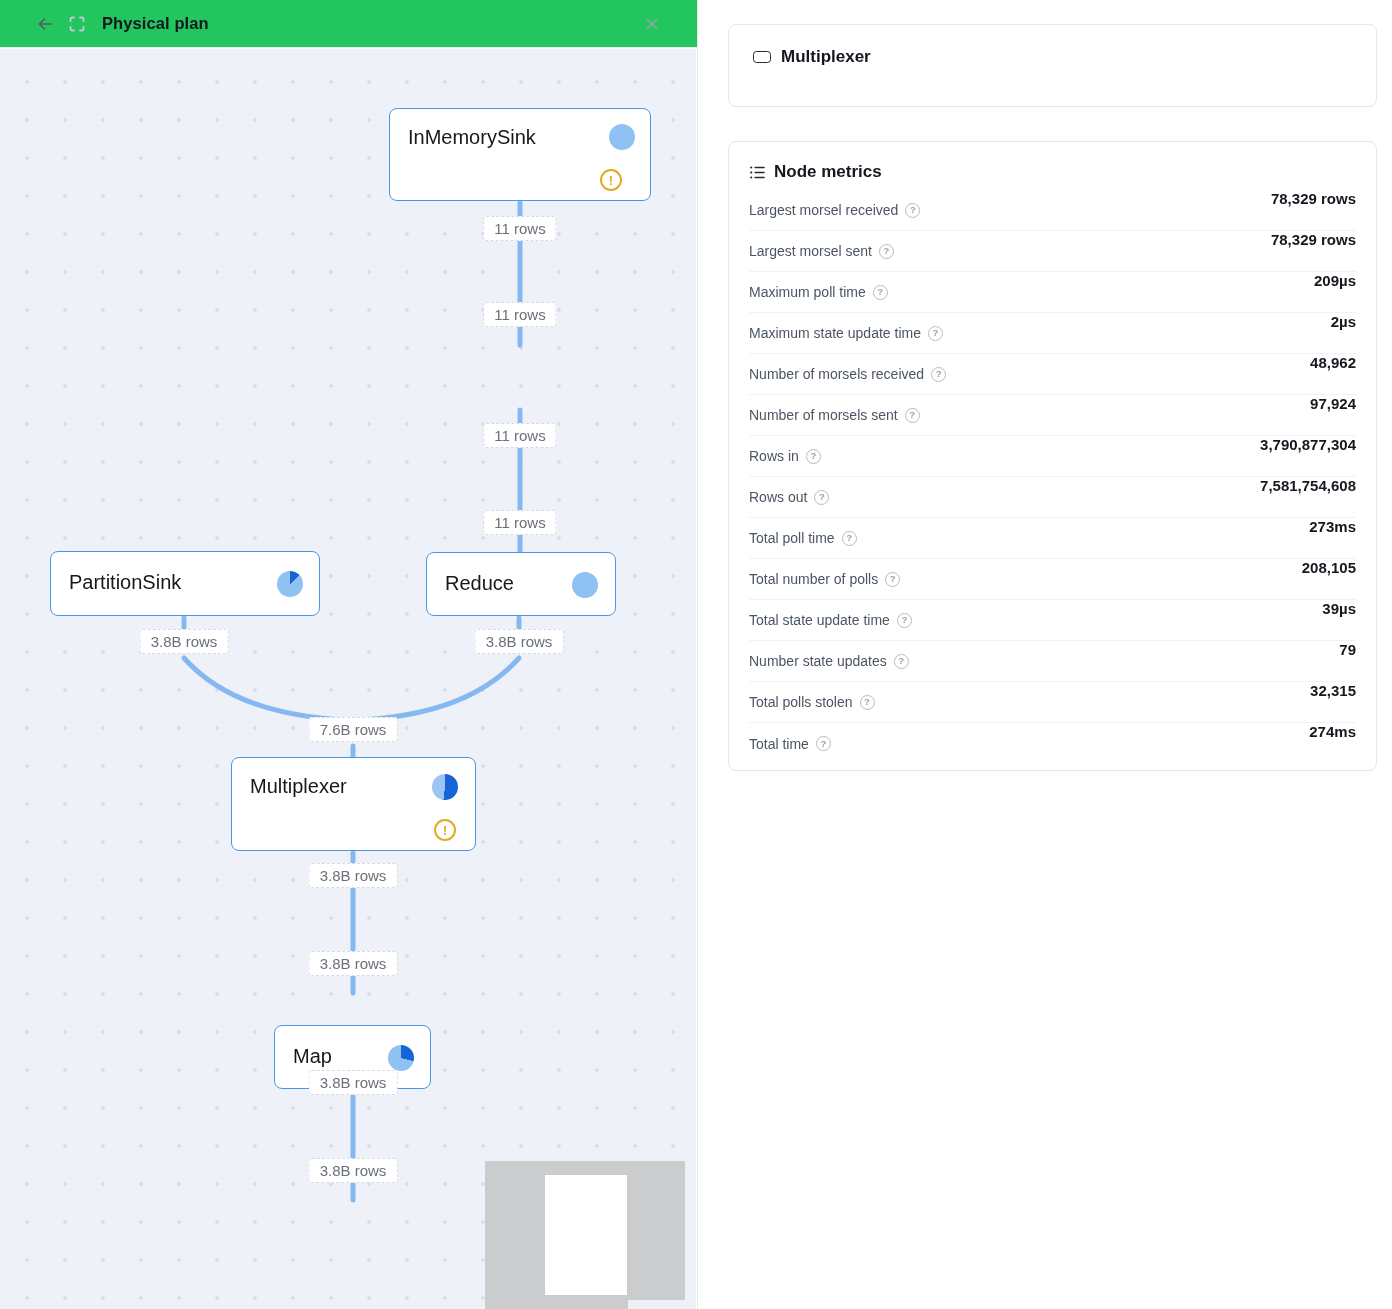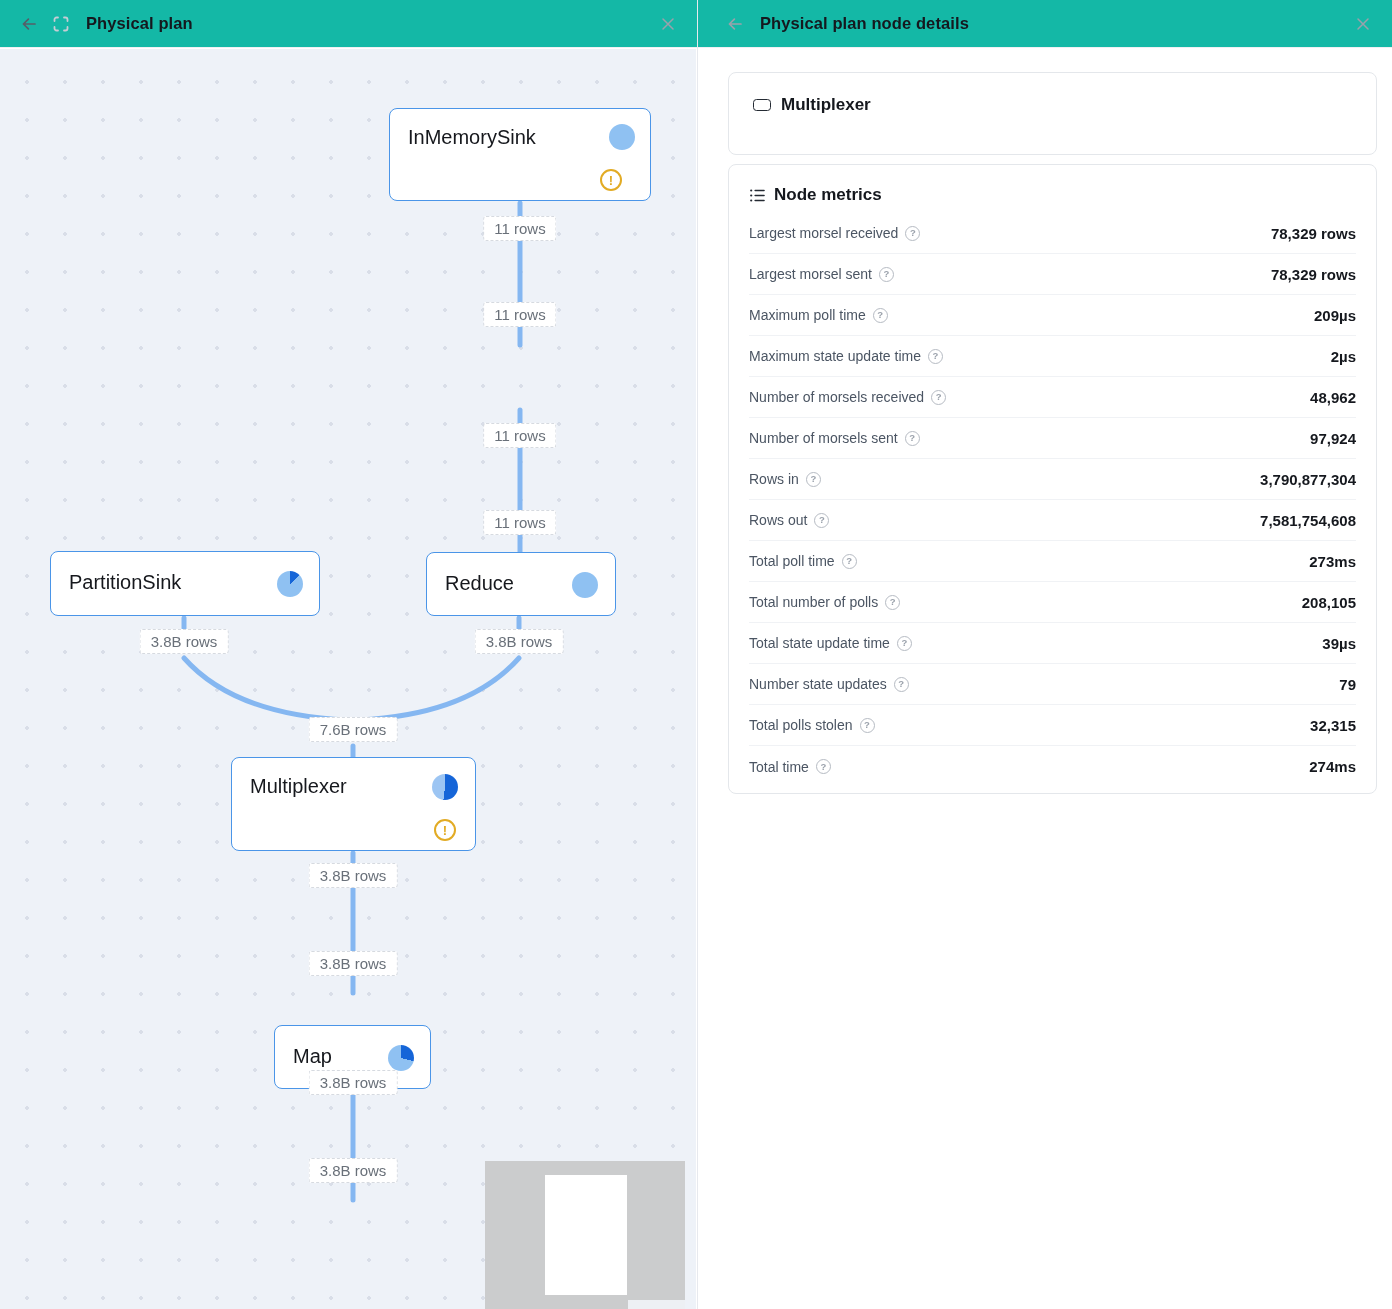--- a/index.html
+++ b/index.html
@@ -4,22 +4,22 @@
 <style>
   * { margin:0; padding:0; box-sizing:border-box; }
   html,body { width:1392px; height:1309px; overflow:hidden;
     font-family:"Liberation Sans", sans-serif; background:#fff; }
 
   
   .panel-left { position:absolute; left:0; top:0; width:697px; height:1309px; background:#fff; }
   .panel-right { position:absolute; left:697px; top:0; width:695px; height:1309px;
     background:#fff; border-left:1px solid #e7e9ee; }
 
-  .panel-header { position:relative; height:48px; background:#14b8a6;
-    border-bottom:1px solid #eef0f3; display:flex; align-items:center; padding:0 16px; }
+  .panel-header { position:relative; height:48px; background:#22c55e;
+    border-bottom:1px solid #eef0f3; display:flex; align-items:center; padding:0 32px; }
   .panel-title { font-size:16.5px; font-weight:700; color:#15181e; letter-spacing:.1px; }
   .hbtn { display:flex; align-items:center; justify-content:center; width:26px; height:26px;
     cursor:pointer; background:none; border:none; }
   .spacer { flex:1; }
 
   
   .canvas { position:absolute; left:0; top:49px; width:696px; height:1260px;
     background-color:#eef2f8;
     background-image:radial-gradient(circle,#d9dee8 1.6px, transparent 1.7px);
     background-size:38px 38px; background-position:8px 14px; overflow:hidden; }
@@ -42,24 +42,24 @@
     background:#ffffff; }
   .minimap-corner { position:absolute; right:0; bottom:0; width:57px; height:9px; background:#edf0f4; }
 
   
   .rbody { padding:24px 15px 0 30px; }
   .card { background:#fff; border:1px solid #e4e7eb; border-radius:8px; }
   .node-card { padding:22px 24px 39px 24px; display:flex; align-items:center; gap:10px; }
   .node-card-title { font-size:17px; font-weight:700; color:#15181e; }
   .rect-icon { width:18px; height:12px; border:1.8px solid #242a33; border-radius:3.5px; flex:0 0 auto; }
 
-  .metrics-card { margin-top:9px; padding:20px 20px 6px 20px; }
+  .metrics-card { margin-top:34px; padding:20px 20px 6px 20px; }
   .metrics-header { display:flex; align-items:center; gap:8px; padding-bottom:8px; }
   .metrics-title { font-size:17px; font-weight:700; color:#15181e; }
-  .mrow { display:flex; align-items:center; justify-content:space-between; height:41px;
+  .mrow { display:flex; justify-content:space-between; height:41px;
     border-bottom:1px solid #f0f2f5; }
   .mrow:last-child { border-bottom:none; }
   .mlabel-wrap { display:flex; align-items:center; gap:7px; }
   .mlabel { font-size:14px; color:#4b5563; }
   .mvalue { font-size:15px; font-weight:700; color:#15181e; }
   .help { width:15px; height:15px; border-radius:50%; border:1.2px solid #b6bbc3;
     color:#9aa1ab; font-size:9.5px; font-weight:700; display:flex; align-items:center;
     justify-content:center; line-height:1; flex:0 0 auto; cursor:pointer; }
 
   svg.icon { display:block; }
@@ -145,34 +145,20 @@
     <div class="elabel" style="left:353px; top:1109px">3.8B rows</div>
 
     <div class="minimap">
       <div class="minimap-viewport"></div>
       <div class="minimap-corner"></div>
     </div>
   </div>
 </div>
 
 <div class="panel-right">
-  <div class="panel-header" style="padding-left:24px">
-    <button class="hbtn">
-      <svg class="icon" width="18" height="18" viewBox="0 0 18 18">
-        <path d="M15 9 H3.6 M8.4 4.2 L3.4 9 L8.4 13.8" fill="none" stroke="#9aa1ab" stroke-width="1.7" stroke-linecap="round" stroke-linejoin="round"></path>
-      </svg>
-    </button>
-    <span class="panel-title" style="margin-left:12px">Physical plan node details</span>
-    <span class="spacer"></span>
-    <button class="hbtn">
-      <svg class="icon" width="16" height="16" viewBox="0 0 16 16">
-        <path d="M3 3 L13 13 M13 3 L3 13" stroke="#9aa1ab" stroke-width="1.5" stroke-linecap="round"></path>
-      </svg>
-    </button>
-  </div>
 
   <div class="rbody">
     <div class="card node-card">
       <span class="rect-icon"></span>
       <span class="node-card-title">Multiplexer</span>
     </div>
 
     <div class="card metrics-card">
       <div class="metrics-header">
         <svg class="icon" width="17" height="17" viewBox="0 0 17 17">

